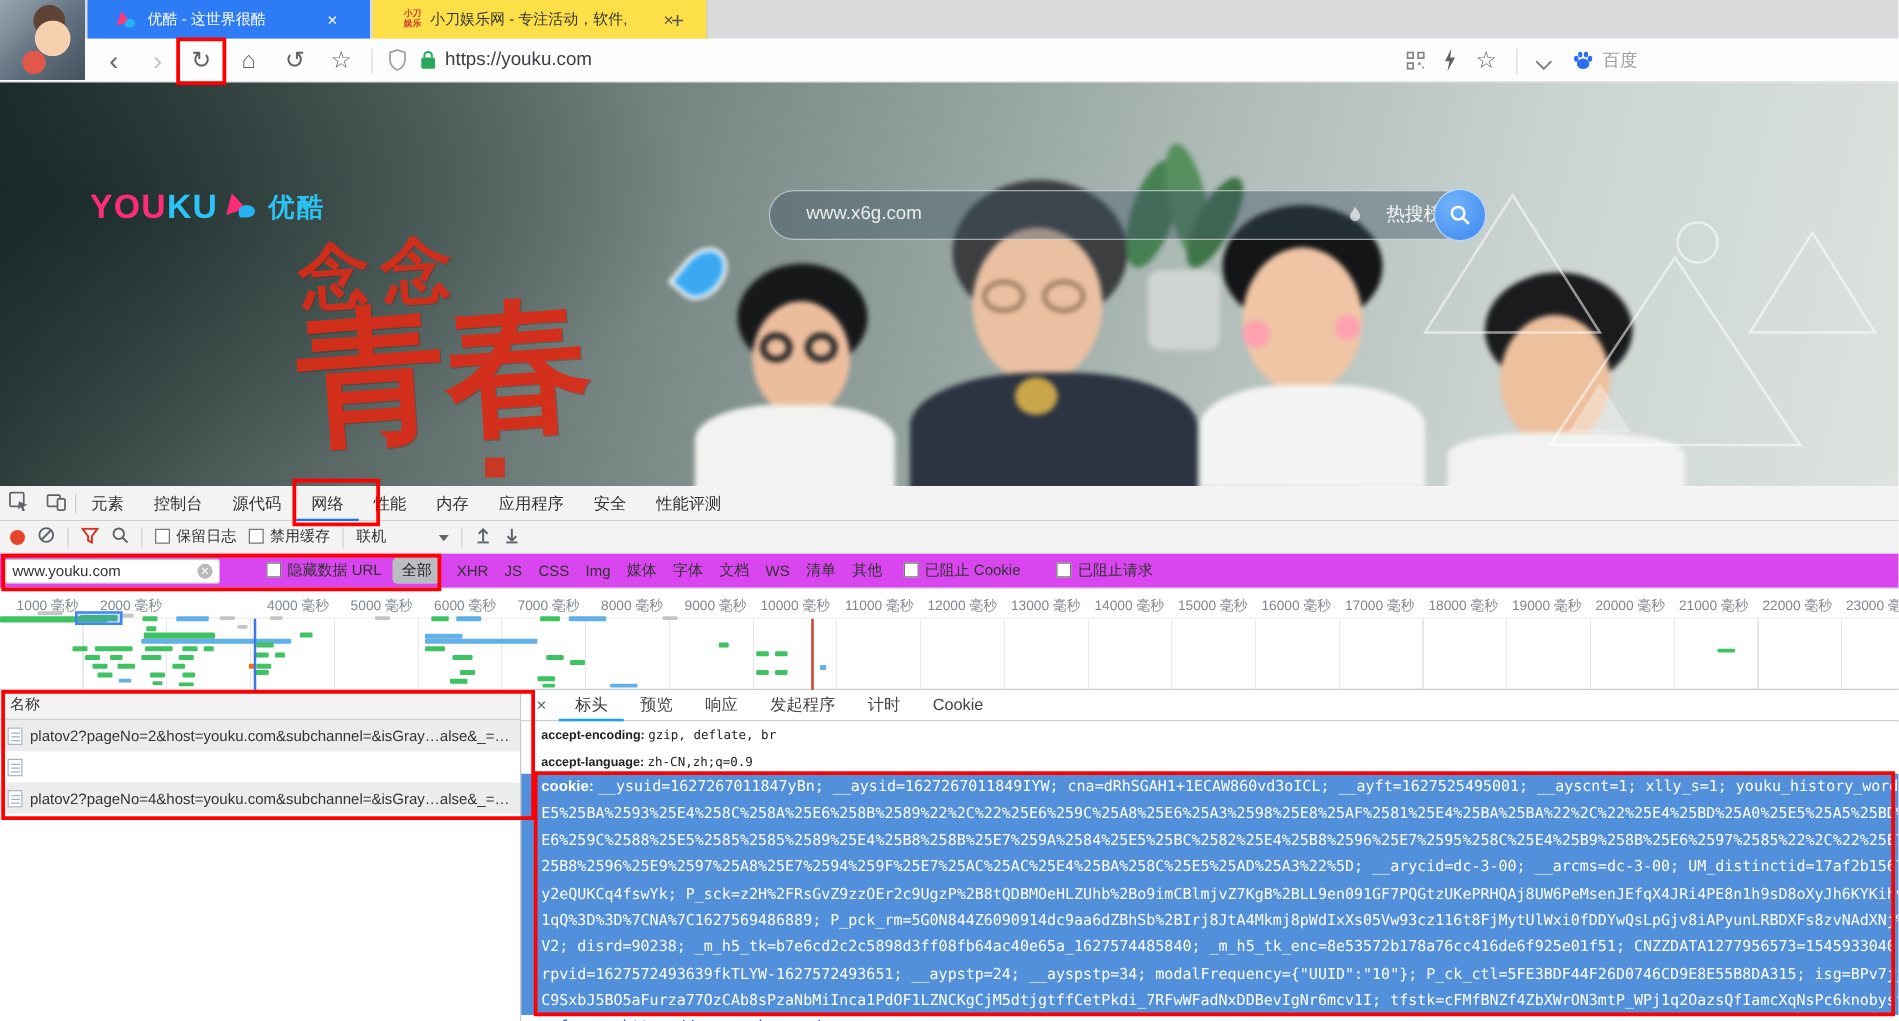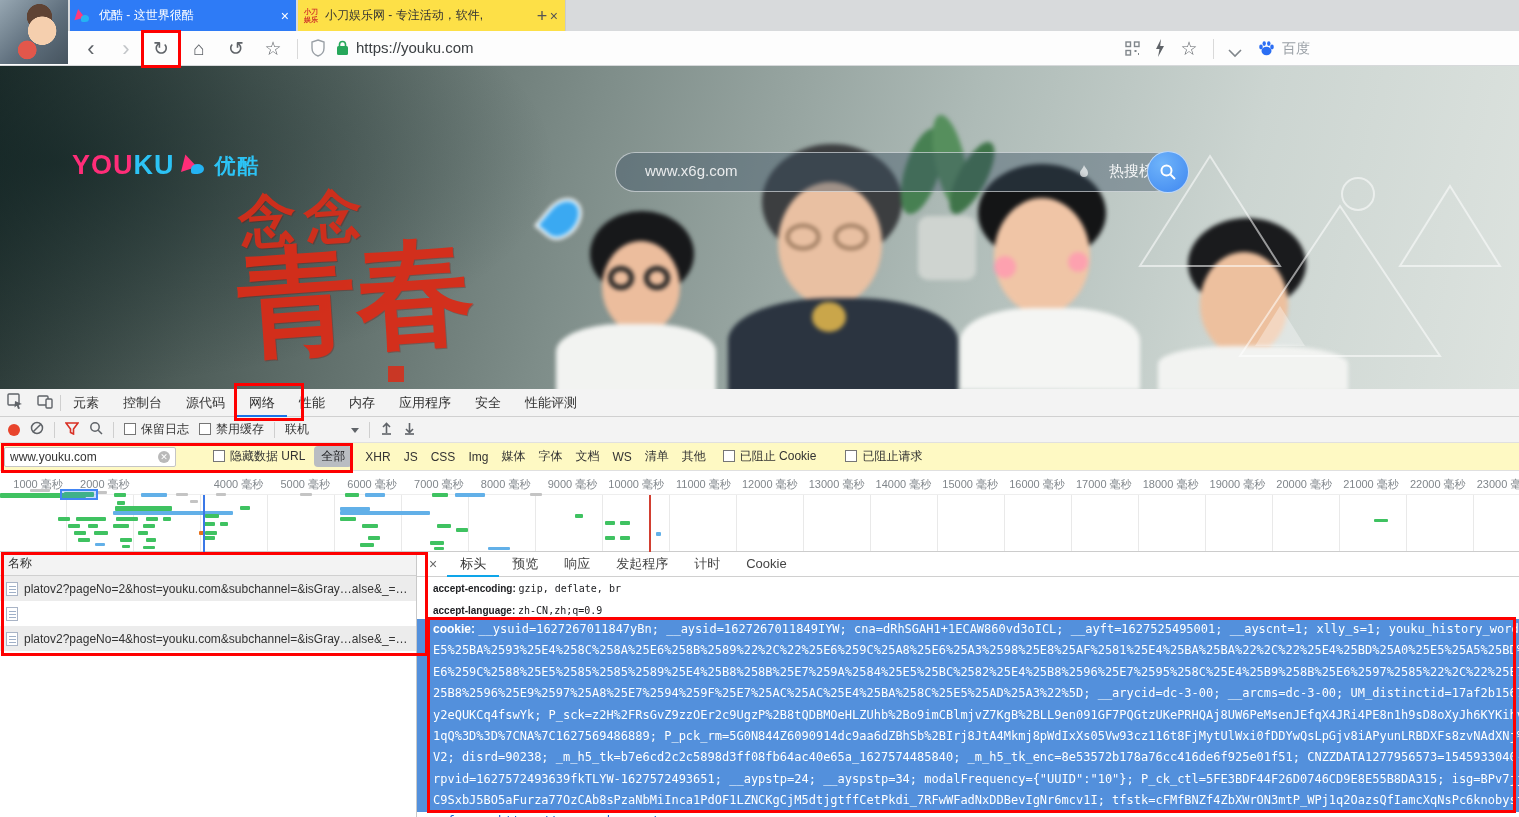--- a/index.html
+++ b/index.html
@@ -8,21 +8,21 @@
   .abs { position:absolute; }
 
   
   .tabstrip { left:0; top:0; width:1519px; height:31px; background:#d8dadc; }
   .avatar { left:0; top:0; width:68px; height:64px; z-index:5;
     background:
       radial-gradient(circle at 62% 48%, #f5cfae 0 26%, rgba(0,0,0,0) 27%),
       radial-gradient(circle at 58% 26%, #5f4334 0 20%, rgba(0,0,0,0) 21%),
       radial-gradient(circle at 40% 78%, #e2574b 0 14%, rgba(0,0,0,0) 15%),
       linear-gradient(135deg,#97a7b2,#5f6f7d 55%,#46545f); }
-  .tab { top:0; height:31px; display:flex; align-items:center; padding:0 5px; font-size:12px; }
+  .tab { top:0; height:31px; display:flex; align-items:center; padding:0 24px; font-size:12px; }
   .tab1 { left:70px; width:226px; background:#2e7bf6; color:#fff; }
   .tab2 { left:298px; width:268px; background:#fde047; color:#333; border-right:1px solid #c9cbcd; }
   .tab .title { flex:1; white-space:nowrap; overflow:hidden; }
   .tab .close { font-size:14px; padding:0 2px; margin-left:6px; }
   .tab1 .close { color:#fff; }
   .tab2 .close { color:#555; }
   .fav1 { width:16px; height:14px; margin-right:8px; position:relative; }
   .fav1 i { position:absolute; display:block; }
   .fav1 .a { left:1px; top:1px; width:0; height:0; border-left:9px solid #ff3a7a; border-top:6px solid transparent; border-bottom:6px solid transparent; transform:rotate(18deg);}
   .fav1 .b { left:6px; top:6px; width:8px; height:7px; background:#24b3f3; border-radius:50% 50% 50% 20%; }
@@ -65,21 +65,21 @@
   
   .dt { left:0; top:389px; width:1519px; height:428px; background:#fff; font-size:12px; color:#333; }
   .dt-tabs { position:absolute; left:0; top:0; width:1519px; height:28px; background:#f3f3f3; border-bottom:1px solid #d0d0d0; display:flex; align-items:center; }
   .dt-tabs .ico { width:30px; text-align:center; }
   .dt-tab { padding:0 12px; height:28px; line-height:27px; font-size:13px; color:#333; }
   .dt-tab.active { border-bottom:2px solid #1a73e8; }
   .dt-tooly { position:absolute; left:0; top:28px; width:1519px; height:26px; background:#f3f3f3; border-bottom:1px solid #e0e0e0; display:flex; align-items:center; gap:10px; padding-left:8px; }
   .vd { width:1px; height:16px; background:#cfcfcf; }
   .cb { width:12px; height:12px; border:1px solid #767676; background:#fff; display:inline-block; vertical-align:-2px; margin-right:5px; }
   .reddot { width:12px; height:12px; border-radius:50%; background:#e8442c; }
-  .dt-filter { position:absolute; left:0; top:54px; width:1519px; height:28px; background:#fef9c3; border-bottom:1px solid #e0e0e0; display:flex; align-items:center; gap:9px; padding-left:4px; }
+  .dt-filter { position:absolute; left:0; top:54px; width:1519px; height:28px; background:#d946ef; border-bottom:1px solid #e0e0e0; display:flex; align-items:center; gap:9px; padding-left:4px; }
   .finput { width:172px; height:20px; background:#fff; border:1px solid #c5c5c5; border-radius:2px; font-size:12px; color:#333; display:flex; align-items:center; padding:0 5px; }
   .finput .x { margin-left:auto; width:12px; height:12px; border-radius:50%; background:#b9b9b9; color:#fff; font-size:9px; line-height:12px; text-align:center; }
   .ftype { color:#333; font-size:12px; }
   .ftype.active { background:#b9bdc2; color:#202124; border-radius:4px; padding:2px 7px; }
   .ruler { position:absolute; left:0; top:82px; width:1519px; height:24px; background:#fff; border-bottom:1px solid #eee; overflow:hidden; }
   .tick { position:absolute; top:6px; font-size:11px; color:#80868b; transform:translateX(-100%); white-space:nowrap; }
   .wfall { position:absolute; left:0; top:106px; width:1519px; height:57px; border-bottom:1px solid #ccc;
     background:repeating-linear-gradient(to right, rgba(0,0,0,0) 0 66px, #e9e9e9 66px 67px); }
   .wlayer { left:0; top:0; width:1519px; height:817px; pointer-events:none; }
   .wb { position:absolute; border-radius:1px; }

